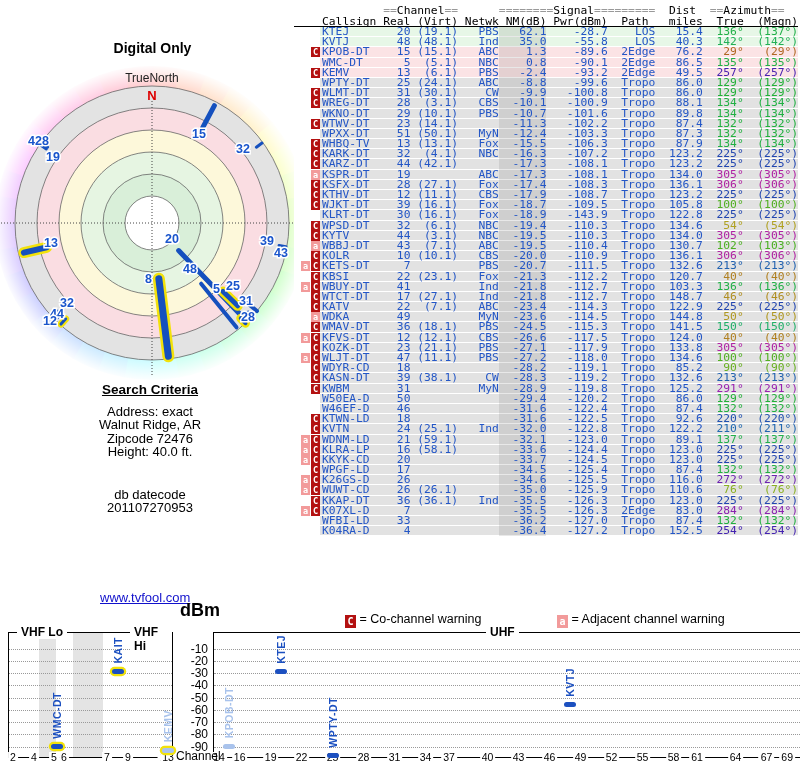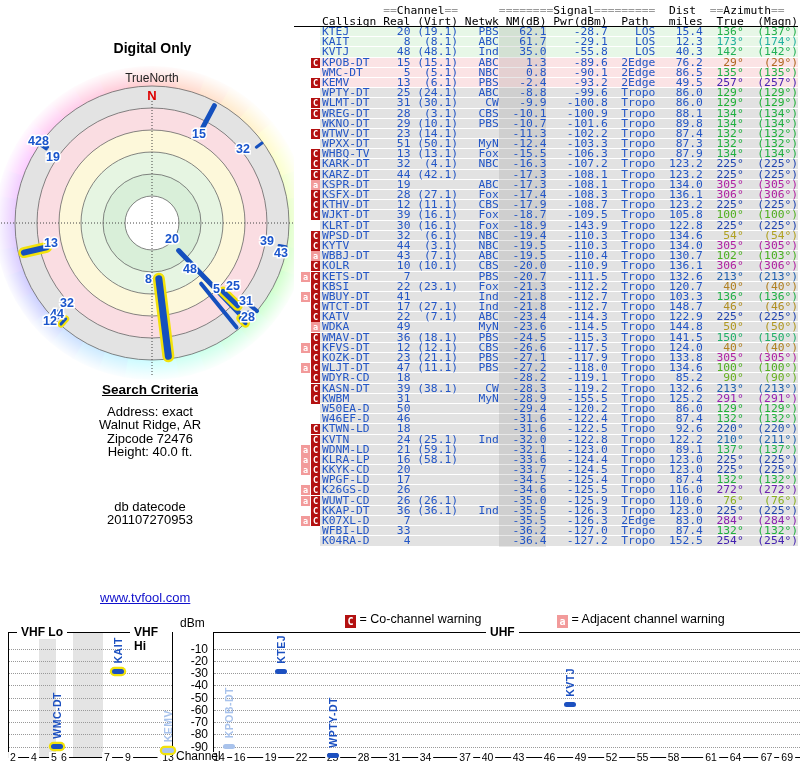--- a/index.html
+++ b/index.html
@@ -7,21 +7,21 @@
          font-family:"Liberation Sans", sans-serif; overflow:hidden; }
 
   
   #plot-title { position:absolute; left:0; top:40px; width:305px; text-align:center;
                 font-size:14px; font-weight:bold; color:#000; }
   #radar-svg { position:absolute; left:-2px; top:56px; }
   #search-block { position:absolute; left:40px; top:383px; width:220px; text-align:center;
                   font-size:13px; color:#000; line-height:13.5px; }
   #search-heading { font-weight:bold; text-decoration:underline; margin-bottom:8px; font-size:13.5px;}
   .sc-line { white-space:pre; }
-  #db-block { margin-top:41px; }
+  #db-block { margin-top:29px; }
   #site-link { position:absolute; left:100px; top:590px; width:110px; font-size:13px;
                color:#1111cc; text-decoration:underline; cursor:pointer; }
 
   
   #tv-table { position:absolute; left:294px; top:5px; font-family:"DejaVu Sans Mono", monospace;
               font-size:11.3px; }
   .hline { white-space:pre; color:#000; line-height:11px; height:11px; padding-left:28px; }
   .hline .eq { color:#999; }
   #thead2 { border-bottom:1px solid #000; }
   .trow { position:relative; height:10.2px; line-height:10.6px; border-bottom:1px solid #fff;
@@ -51,21 +51,21 @@
   .bar { position:absolute; width:12px; height:5px; border-radius:3px; transform:translateX(-50%); }
   .bar.strong { background:#1c50c0; }
   .bar.weak { background:#a9c3ec; }
   .bar.outlined { box-shadow:0 0 0 2.2px #f2e20a; }
   .blabel { position:absolute; writing-mode:vertical-rl; transform:rotate(180deg);
             font-size:10.5px; font-weight:bold; letter-spacing:0.5px; }
   .blabel.strong { color:#1c50c0; } .blabel.weak { color:#a9c3ec; }
   #y-axis { position:absolute; left:176px; top:626px; width:32px; text-align:right;
             font-size:12px; color:#000; }
   .ylab { position:absolute; right:0; }
-  #dbm-label { position:absolute; left:180px; top:616px; font-size:12px; font-weight:normal;}
+  #dbm-label { position:absolute; left:180px; top:600px; font-size:18px; font-weight:bold;}
   #channel-label { position:absolute; left:176px; top:749px; font-size:12px; color:#000; }
 
   
   .legend-item { position:absolute; top:612px; font-size:12.5px; color:#000; }
   #legend-c { left:344px; } #legend-a { left:556px; }
   .legend-item .wbox { width:11px; height:13px; line-height:13px; font-size:10px; vertical-align:-2px;}
 </style>
 </head>
 <body>
 
@@ -178,21 +178,20 @@
   </div>
 </div>
 
 <a id="site-link">www.tvfool.com</a>
 
 <div id="tv-table">
   <div class="hline" id="thead1">         <span class="eq">==</span>Channel<span class="eq">==</span>      <span class="eq">========</span>Signal<span class="eq">=========</span>  Dist  <span class="eq">==</span>Azimuth<span class="eq">==</span>  </div>
   <div class="hline" id="thead2">Callsign Real (Virt) Netwk NM(dB) Pwr(dBm)  Path   miles  True  (Magn)</div>
   <div id="tbody">
       <div class="trow green"><span class="flags"></span><span>KTEJ    </span><span>   20</span><span> (19.1)</span><span>   PBS</span><span class="nmcell">   62.1</span><span>    -28.7</span><span>    LOS</span><span>   15.4</span><span style="color: rgb(33, 176, 71);">  136°</span><span style="color: rgb(33, 176, 74);">  (137°)</span></div>
-      <div class="trow green"><span class="flags"></span><span>KAIT    </span><span>    8</span><span>  (8.1)</span><span>   ABC</span><span class="nmcell">   61.7</span><span>    -29.1</span><span>    LOS</span><span>   12.3</span><span style="color: rgb(33, 176, 159);">  173°</span><span style="color: rgb(33, 176, 161);">  (174°)</span></div>
       <div class="trow green"><span class="flags"></span><span>KVTJ    </span><span>   48</span><span> (48.1)</span><span>   Ind</span><span class="nmcell">   35.0</span><span>    -55.8</span><span>    LOS</span><span>   40.3</span><span style="color: rgb(33, 176, 86);">  142°</span><span style="color: rgb(33, 176, 86);">  (142°)</span></div>
       <div class="trow pink"><span class="flags"><span class="wbox c">C</span></span><span>KPOB-DT </span><span>   15</span><span> (15.1)</span><span>   ABC</span><span class="nmcell">    1.3</span><span>    -89.6</span><span>  2Edge</span><span>   76.2</span><span style="color: rgb(176, 102, 33);">   29°</span><span style="color: rgb(176, 102, 33);">   (29°)</span></div>
       <div class="trow pink"><span class="flags"></span><span>WMC-DT  </span><span>    5</span><span>  (5.1)</span><span>   NBC</span><span class="nmcell">    0.8</span><span>    -90.1</span><span>  2Edge</span><span>   86.5</span><span style="color: rgb(33, 176, 69);">  135°</span><span style="color: rgb(33, 176, 69);">  (135°)</span></div>
       <div class="trow pink"><span class="flags"><span class="wbox c">C</span></span><span>KEMV    </span><span>   13</span><span>  (6.1)</span><span>   PBS</span><span class="nmcell">   -2.4</span><span>    -93.2</span><span>  2Edge</span><span>   49.5</span><span style="color: rgb(74, 33, 176);">  257°</span><span style="color: rgb(74, 33, 176);">  (257°)</span></div>
       <div class="trow gray"><span class="flags"></span><span>WPTY-DT </span><span>   25</span><span> (24.1)</span><span>   ABC</span><span class="nmcell">   -8.8</span><span>    -99.6</span><span>  Tropo</span><span>   86.0</span><span style="color: rgb(33, 176, 55);">  129°</span><span style="color: rgb(33, 176, 55);">  (129°)</span></div>
       <div class="trow gray"><span class="flags"><span class="wbox c">C</span></span><span>WLMT-DT </span><span>   31</span><span> (30.1)</span><span>    CW</span><span class="nmcell">   -9.9</span><span>   -100.8</span><span>  Tropo</span><span>   86.0</span><span style="color: rgb(33, 176, 55);">  129°</span><span style="color: rgb(33, 176, 55);">  (129°)</span></div>
       <div class="trow gray"><span class="flags"><span class="wbox c">C</span></span><span>WREG-DT </span><span>   28</span><span>  (3.1)</span><span>   CBS</span><span class="nmcell">  -10.1</span><span>   -100.9</span><span>  Tropo</span><span>   88.1</span><span style="color: rgb(33, 176, 67);">  134°</span><span style="color: rgb(33, 176, 67);">  (134°)</span></div>
       <div class="trow gray"><span class="flags"></span><span>WKNO-DT </span><span>   29</span><span> (10.1)</span><span>   PBS</span><span class="nmcell">  -10.7</span><span>   -101.6</span><span>  Tropo</span><span>   89.8</span><span style="color: rgb(33, 176, 67);">  134°</span><span style="color: rgb(33, 176, 67);">  (134°)</span></div>
       <div class="trow gray"><span class="flags"><span class="wbox c">C</span></span><span>WTWV-DT </span><span>   23</span><span> (14.1)</span><span>      </span><span class="nmcell">  -11.3</span><span>   -102.2</span><span>  Tropo</span><span>   87.4</span><span style="color: rgb(33, 176, 62);">  132°</span><span style="color: rgb(33, 176, 62);">  (132°)</span></div>
       <div class="trow gray"><span class="flags"></span><span>WPXX-DT </span><span>   51</span><span> (50.1)</span><span>   MyN</span><span class="nmcell">  -12.4</span><span>   -103.3</span><span>  Tropo</span><span>   87.3</span><span style="color: rgb(33, 176, 62);">  132°</span><span style="color: rgb(33, 176, 62);">  (132°)</span></div>
@@ -213,21 +212,21 @@
       <div class="trow gray"><span class="flags"><span class="wbox a">a</span><span class="wbox c">C</span></span><span>WBUY-DT </span><span>   41</span><span>       </span><span>   Ind</span><span class="nmcell">  -21.8</span><span>   -112.7</span><span>  Tropo</span><span>  103.3</span><span style="color: rgb(33, 176, 71);">  136°</span><span style="color: rgb(33, 176, 71);">  (136°)</span></div>
       <div class="trow gray"><span class="flags"><span class="wbox c">C</span></span><span>WTCT-DT </span><span>   17</span><span> (27.1)</span><span>   Ind</span><span class="nmcell">  -21.8</span><span>   -112.7</span><span>  Tropo</span><span>  148.7</span><span style="color: rgb(176, 142, 33);">   46°</span><span style="color: rgb(176, 142, 33);">   (46°)</span></div>
       <div class="trow gray"><span class="flags"><span class="wbox c">C</span></span><span>KATV    </span><span>   22</span><span>  (7.1)</span><span>   ABC</span><span class="nmcell">  -23.4</span><span>   -114.3</span><span>  Tropo</span><span>  122.9</span><span style="color: rgb(33, 69, 176);">  225°</span><span style="color: rgb(33, 69, 176);">  (225°)</span></div>
       <div class="trow gray"><span class="flags"><span class="wbox a">a</span></span><span>WDKA    </span><span>   49</span><span>       </span><span>   MyN</span><span class="nmcell">  -23.6</span><span>   -114.5</span><span>  Tropo</span><span>  144.8</span><span style="color: rgb(176, 152, 33);">   50°</span><span style="color: rgb(176, 152, 33);">   (50°)</span></div>
       <div class="trow gray"><span class="flags"><span class="wbox c">C</span></span><span>WMAV-DT </span><span>   36</span><span> (18.1)</span><span>   PBS</span><span class="nmcell">  -24.5</span><span>   -115.3</span><span>  Tropo</span><span>  141.5</span><span style="color: rgb(33, 176, 105);">  150°</span><span style="color: rgb(33, 176, 105);">  (150°)</span></div>
       <div class="trow gray"><span class="flags"><span class="wbox a">a</span><span class="wbox c">C</span></span><span>KFVS-DT </span><span>   12</span><span> (12.1)</span><span>   CBS</span><span class="nmcell">  -26.6</span><span>   -117.5</span><span>  Tropo</span><span>  124.0</span><span style="color: rgb(176, 128, 33);">   40°</span><span style="color: rgb(176, 128, 33);">   (40°)</span></div>
       <div class="trow gray"><span class="flags"><span class="wbox c">C</span></span><span>KOZK-DT </span><span>   23</span><span> (21.1)</span><span>   PBS</span><span class="nmcell">  -27.1</span><span>   -117.9</span><span>  Tropo</span><span>  133.8</span><span style="color: rgb(176, 33, 164);">  305°</span><span style="color: rgb(176, 33, 164);">  (305°)</span></div>
       <div class="trow gray"><span class="flags"><span class="wbox a">a</span><span class="wbox c">C</span></span><span>WLJT-DT </span><span>   47</span><span> (11.1)</span><span>   PBS</span><span class="nmcell">  -27.2</span><span>   -118.0</span><span>  Tropo</span><span>  134.6</span><span style="color: rgb(81, 176, 33);">  100°</span><span style="color: rgb(81, 176, 33);">  (100°)</span></div>
       <div class="trow gray"><span class="flags"><span class="wbox c">C</span></span><span>WDYR-CD </span><span>   18</span><span>       </span><span>      </span><span class="nmcell">  -28.2</span><span>   -119.1</span><span>  Tropo</span><span>   85.2</span><span style="color: rgb(105, 176, 33);">   90°</span><span style="color: rgb(105, 176, 33);">   (90°)</span></div>
       <div class="trow gray"><span class="flags"><span class="wbox c">C</span></span><span>KASN-DT </span><span>   39</span><span> (38.1)</span><span>    CW</span><span class="nmcell">  -28.3</span><span>   -119.2</span><span>  Tropo</span><span>  132.6</span><span style="color: rgb(33, 97, 176);">  213°</span><span style="color: rgb(33, 97, 176);">  (213°)</span></div>
-      <div class="trow gray"><span class="flags"><span class="wbox c">C</span></span><span>KWBM    </span><span>   31</span><span>       </span><span>   MyN</span><span class="nmcell">  -28.9</span><span>   -155.5</span><span>  Tropo</span><span>  125.2</span><span style="color: rgb(154, 33, 176);">  291°</span><span style="color: rgb(154, 33, 176);">  (291°)</span></div>
+      <div class="trow gray"><span class="flags"><span class="wbox c">C</span></span><span>KWBM    </span><span>   31</span><span>       </span><span>   MyN</span><span class="nmcell">  -28.9</span><span>   -119.8</span><span>  Tropo</span><span>  125.2</span><span style="color: rgb(154, 33, 176);">  291°</span><span style="color: rgb(154, 33, 176);">  (291°)</span></div>
       <div class="trow gray"><span class="flags"></span><span>W50EA-D </span><span>   50</span><span>       </span><span>      </span><span class="nmcell">  -29.4</span><span>   -120.2</span><span>  Tropo</span><span>   86.0</span><span style="color: rgb(33, 176, 55);">  129°</span><span style="color: rgb(33, 176, 55);">  (129°)</span></div>
       <div class="trow gray"><span class="flags"></span><span>W46EF-D </span><span>   46</span><span>       </span><span>      </span><span class="nmcell">  -31.6</span><span>   -122.4</span><span>  Tropo</span><span>   87.4</span><span style="color: rgb(33, 176, 62);">  132°</span><span style="color: rgb(33, 176, 62);">  (132°)</span></div>
       <div class="trow gray"><span class="flags"><span class="wbox c">C</span></span><span>KTWN-LD </span><span>   18</span><span>       </span><span>      </span><span class="nmcell">  -31.6</span><span>   -122.5</span><span>  Tropo</span><span>   92.6</span><span style="color: rgb(33, 81, 176);">  220°</span><span style="color: rgb(33, 81, 176);">  (220°)</span></div>
       <div class="trow gray"><span class="flags"><span class="wbox c">C</span></span><span>KVTN    </span><span>   24</span><span> (25.1)</span><span>   Ind</span><span class="nmcell">  -32.0</span><span>   -122.8</span><span>  Tropo</span><span>  122.2</span><span style="color: rgb(33, 105, 176);">  210°</span><span style="color: rgb(33, 102, 176);">  (211°)</span></div>
       <div class="trow gray"><span class="flags"><span class="wbox a">a</span><span class="wbox c">C</span></span><span>WDNM-LD </span><span>   21</span><span> (59.1)</span><span>      </span><span class="nmcell">  -32.1</span><span>   -123.0</span><span>  Tropo</span><span>   89.1</span><span style="color: rgb(33, 176, 74);">  137°</span><span style="color: rgb(33, 176, 74);">  (137°)</span></div>
       <div class="trow gray"><span class="flags"><span class="wbox a">a</span><span class="wbox c">C</span></span><span>KLRA-LP </span><span>   16</span><span> (58.1)</span><span>      </span><span class="nmcell">  -33.6</span><span>   -124.4</span><span>  Tropo</span><span>  123.0</span><span style="color: rgb(33, 69, 176);">  225°</span><span style="color: rgb(33, 69, 176);">  (225°)</span></div>
       <div class="trow gray"><span class="flags"><span class="wbox a">a</span><span class="wbox c">C</span></span><span>KKYK-CD </span><span>   20</span><span>       </span><span>      </span><span class="nmcell">  -33.7</span><span>   -124.5</span><span>  Tropo</span><span>  123.0</span><span style="color: rgb(33, 69, 176);">  225°</span><span style="color: rgb(33, 69, 176);">  (225°)</span></div>
       <div class="trow gray"><span class="flags"><span class="wbox c">C</span></span><span>WPGF-LD </span><span>   17</span><span>       </span><span>      </span><span class="nmcell">  -34.5</span><span>   -125.4</span><span>  Tropo</span><span>   87.4</span><span style="color: rgb(33, 176, 62);">  132°</span><span style="color: rgb(33, 176, 62);">  (132°)</span></div>
       <div class="trow gray"><span class="flags"><span class="wbox a">a</span><span class="wbox c">C</span></span><span>K26GS-D </span><span>   26</span><span>       </span><span>      </span><span class="nmcell">  -34.6</span><span>   -125.5</span><span>  Tropo</span><span>  116.0</span><span style="color: rgb(109, 33, 176);">  272°</span><span style="color: rgb(109, 33, 176);">  (272°)</span></div>
       <div class="trow gray"><span class="flags"><span class="wbox a">a</span><span class="wbox c">C</span></span><span>WUWT-CD </span><span>   26</span><span> (26.1)</span><span>      </span><span class="nmcell">  -35.0</span><span>   -125.9</span><span>  Tropo</span><span>  110.6</span><span style="color: rgb(138, 176, 33);">   76°</span><span style="color: rgb(138, 176, 33);">   (76°)</span></div>
@@ -288,29 +287,29 @@
     <div class="grid-line" style="top: 113.7px;"></div>
     <div class="panel-title" style="left: 272px;">UHF</div>
     <div class="xtick" style="left: 5px;">14</div>
     <div class="xtick" style="left: 25.66px;">16</div>
     <div class="xtick" style="left: 56.65px;">19</div>
     <div class="xtick" style="left: 87.64px;">22</div>
     <div class="xtick" style="left: 118.63px;">25</div>
     <div class="xtick" style="left: 149.62px;">28</div>
     <div class="xtick" style="left: 180.61px;">31</div>
     <div class="xtick" style="left: 211.6px;">34</div>
-    <div class="xtick" style="left: 251px;">37</div>
+    <div class="xtick" style="left: 235px;">37</div>
     <div class="xtick" style="left: 273.58px;">40</div>
     <div class="xtick" style="left: 304.57px;">43</div>
     <div class="xtick" style="left: 335.56px;">46</div>
     <div class="xtick" style="left: 366.55px;">49</div>
     <div class="xtick" style="left: 397.54px;">52</div>
     <div class="xtick" style="left: 428.53px;">55</div>
     <div class="xtick" style="left: 459.52px;">58</div>
-    <div class="xtick" style="left: 497px;">61</div>
+    <div class="xtick" style="left: 483px;">61</div>
     <div class="xtick" style="left: 521.5px;">64</div>
     <div class="xtick" style="left: 552.49px;">67</div>
     <div class="xtick" style="left: 573.15px;">69</div>
     <div class="bar weak" style="left: 15.33px; top: 110.709px;"></div>
     <div class="blabel weak" style="left: 9.33px; bottom: 18.791px;">KPOB-DT</div>
     <div class="bar strong" style="left: 66.98px; top: 35.9543px;"></div>
     <div class="blabel strong" style="left: 60.98px; bottom: 93.5457px;">KTEJ</div>
     <div class="bar strong" style="left: 118.63px; top: 120px;"></div>
     <div class="blabel strong" style="left: 112.63px; bottom: 9.5px;">WPTY-DT</div>
     <div class="bar strong" style="left: 356.22px; top: 69.2195px;"></div>

